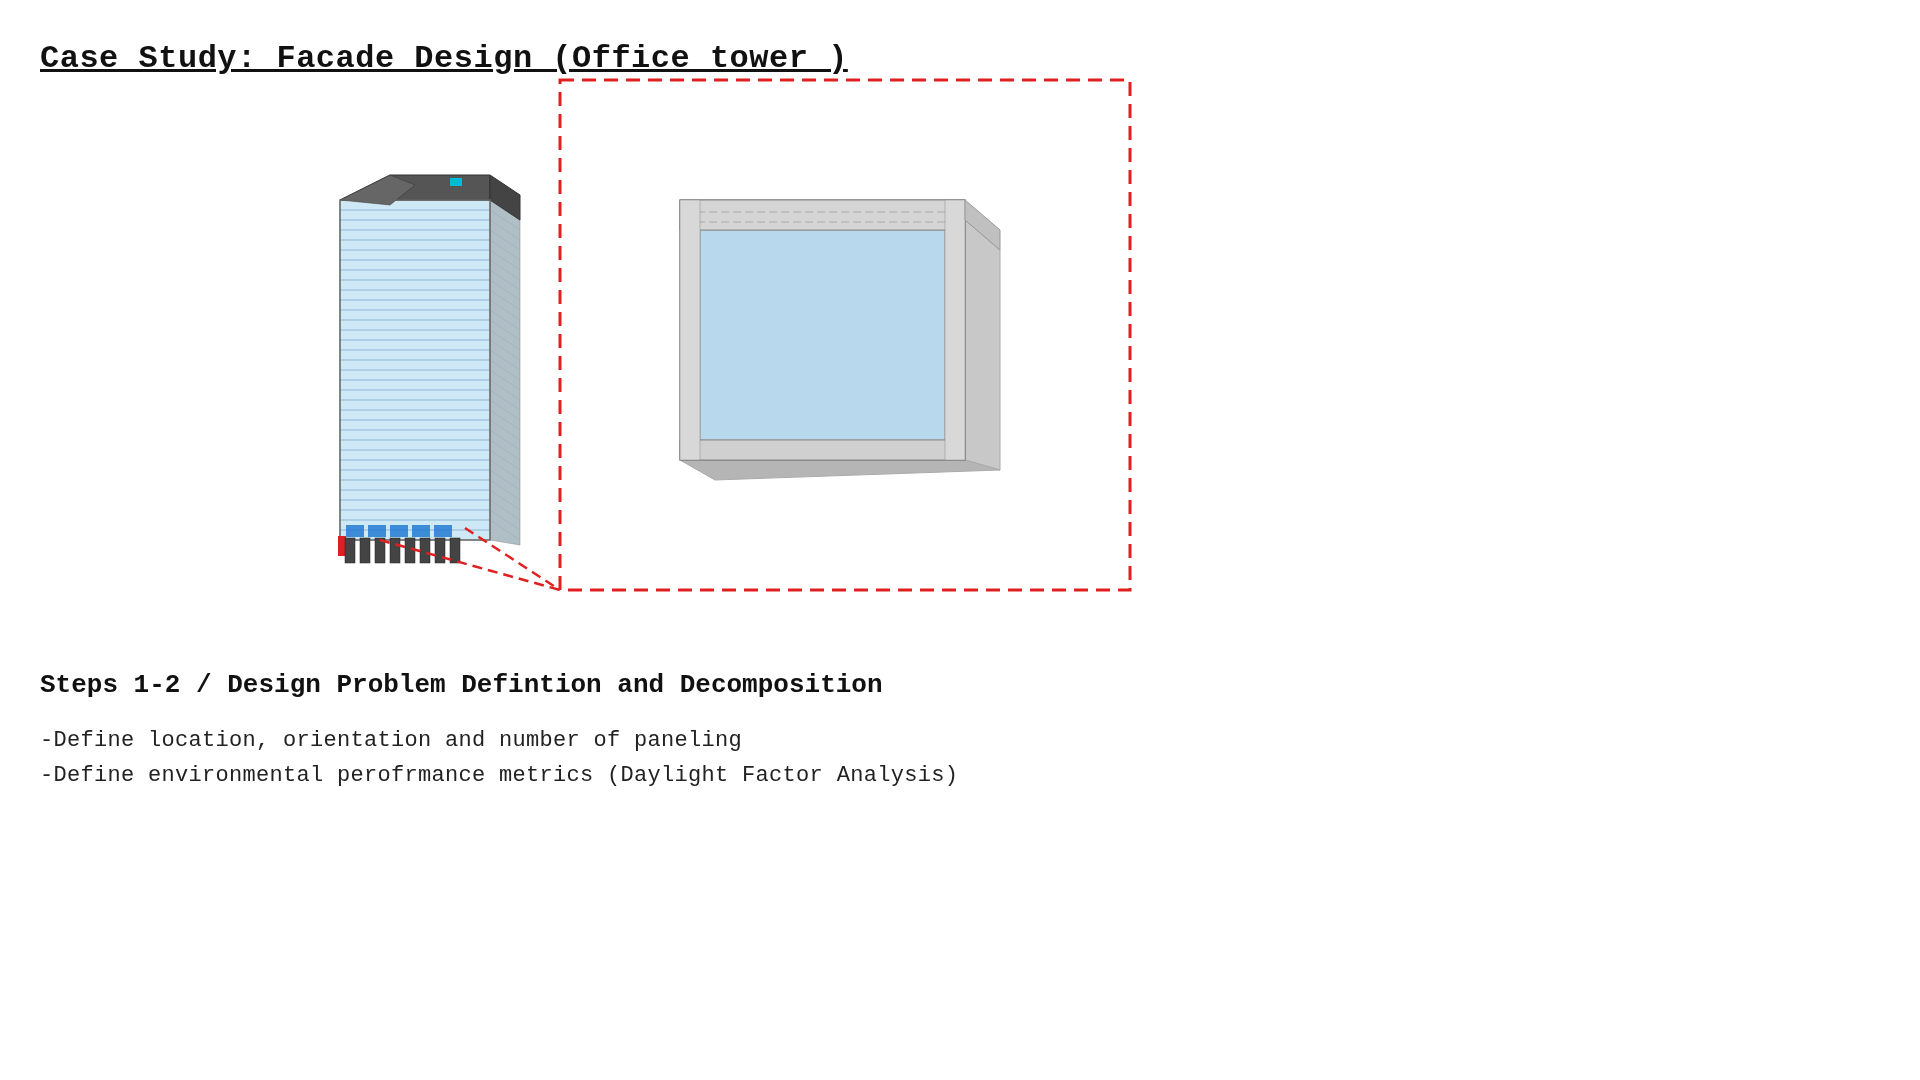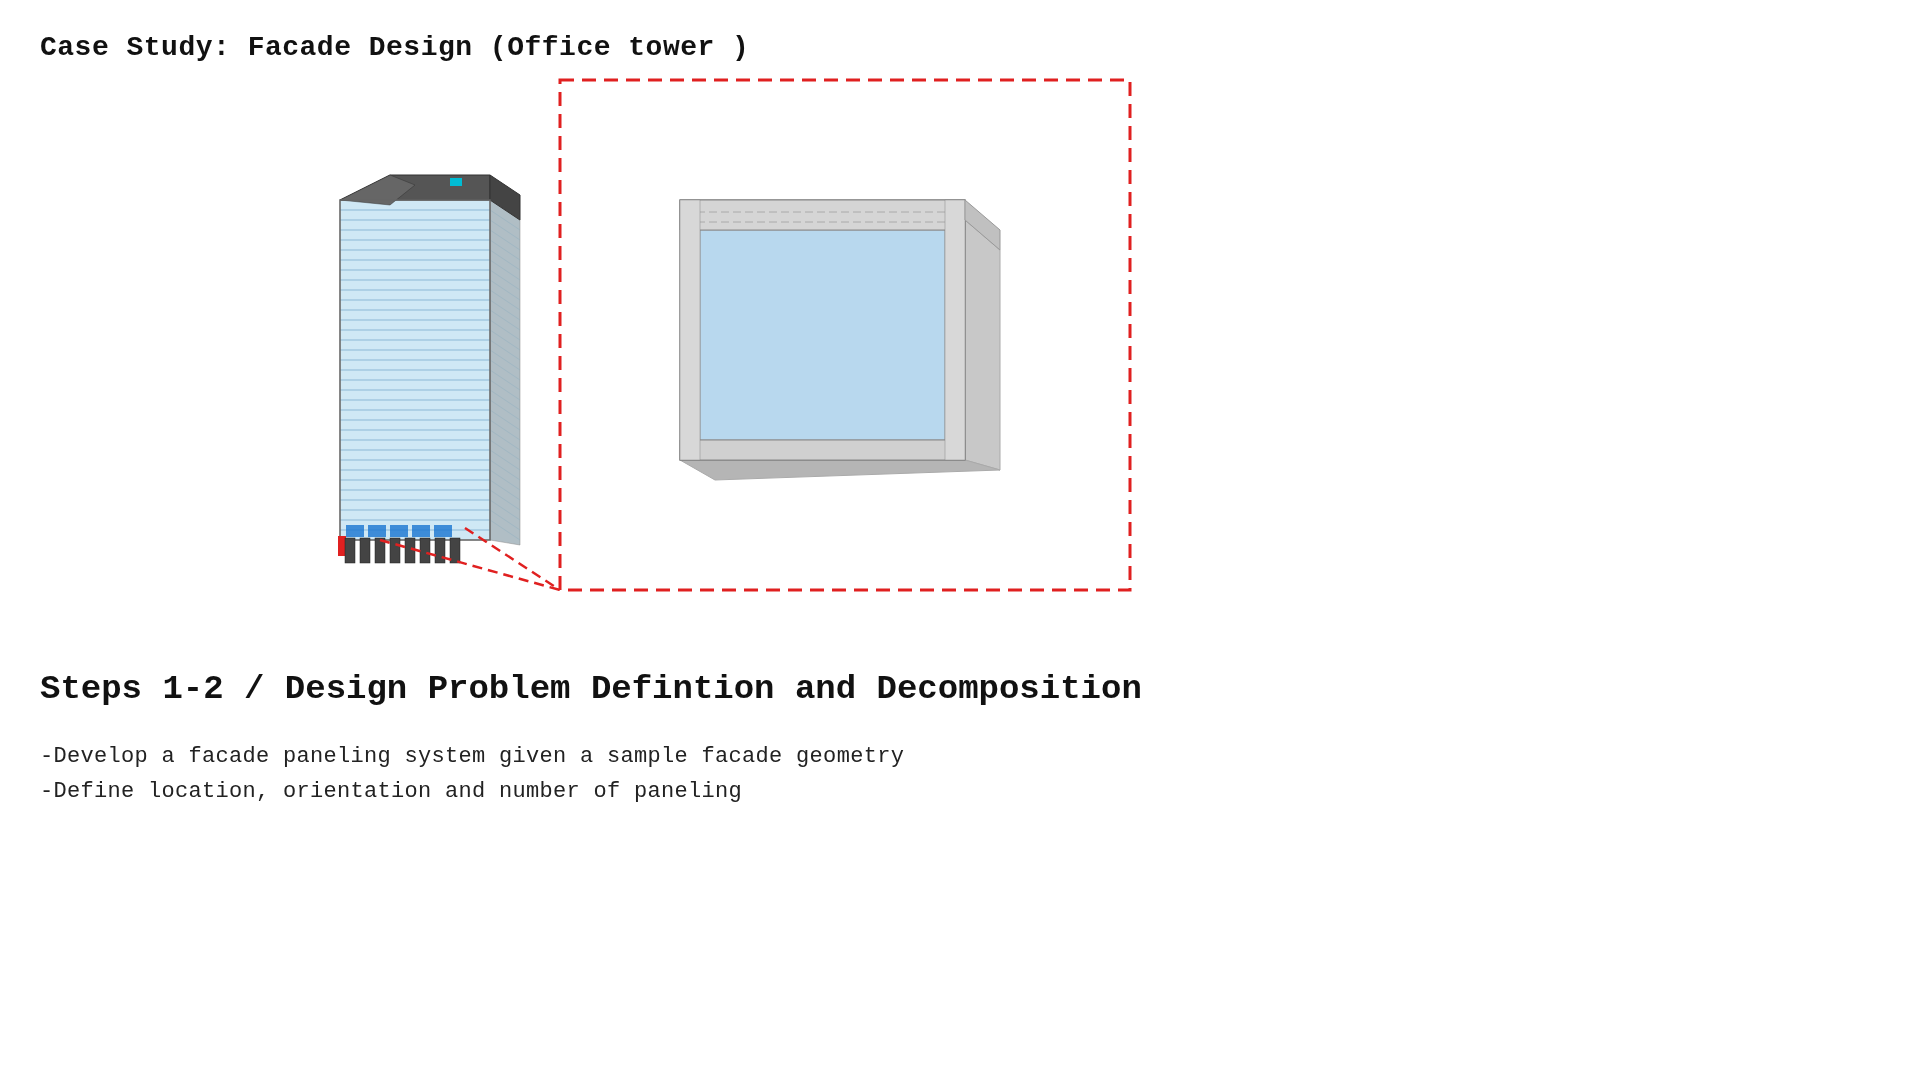--- a/index.html
+++ b/index.html
@@ -7,50 +7,51 @@
       background: #ffffff;
       font-family: 'Courier New', Courier, monospace;
       width: 1920px;
       height: 1080px;
       overflow: hidden;
       position: relative;
     }
 
     .page-title {
       position: absolute;
-      top: 32px;
+      top: 40px;
       left: 40px;
-      font-size: 28px;
+      font-size: 32px;
       font-weight: bold;
       color: #111;
       letter-spacing: 0.5px;
+      text-decoration: underline;
     }
 
     
     .arrow-svg {
       position: absolute;
       top: 0;
       left: 0;
       width: 1200px;
       height: 660px;
       pointer-events: none;
     }
 
     
     .steps-section {
       position: absolute;
       top: 670px;
       left: 40px;
     }
 
     .steps-title {
-      font-size: 34px;
+      font-size: 26px;
       font-weight: bold;
       color: #111;
-      margin-bottom: 36px;
+      margin-bottom: 28px;
       font-family: 'Courier New', Courier, monospace;
     }
 
     .steps-list {
       list-style: none;
     }
 
     .steps-list li {
       font-size: 22px;
       color: #222;
@@ -197,16 +198,16 @@
 
   <line x1="380" y1="540" x2="560" y2="590" stroke="#e02020" stroke-width="2.5" stroke-dasharray="10,6"></line>
 
   <line x1="465" y1="528" x2="560" y2="590" stroke="#e02020" stroke-width="2.5" stroke-dasharray="10,6"></line>
 
 </svg>
 
 <div class="steps-section">
   <div class="steps-title">Steps 1-2 / Design Problem Defintion and Decomposition</div>
   <ul class="steps-list">
-    <li>-Develop a facade paneling system given a sample facade geometry</li>
     <li>-Define location, orientation  and number of paneling</li>
+    <li>-Define environmental perofrmance metrics (Daylight Factor Analysis)</li>
   </ul>
 </div>
 
 </body></html>

